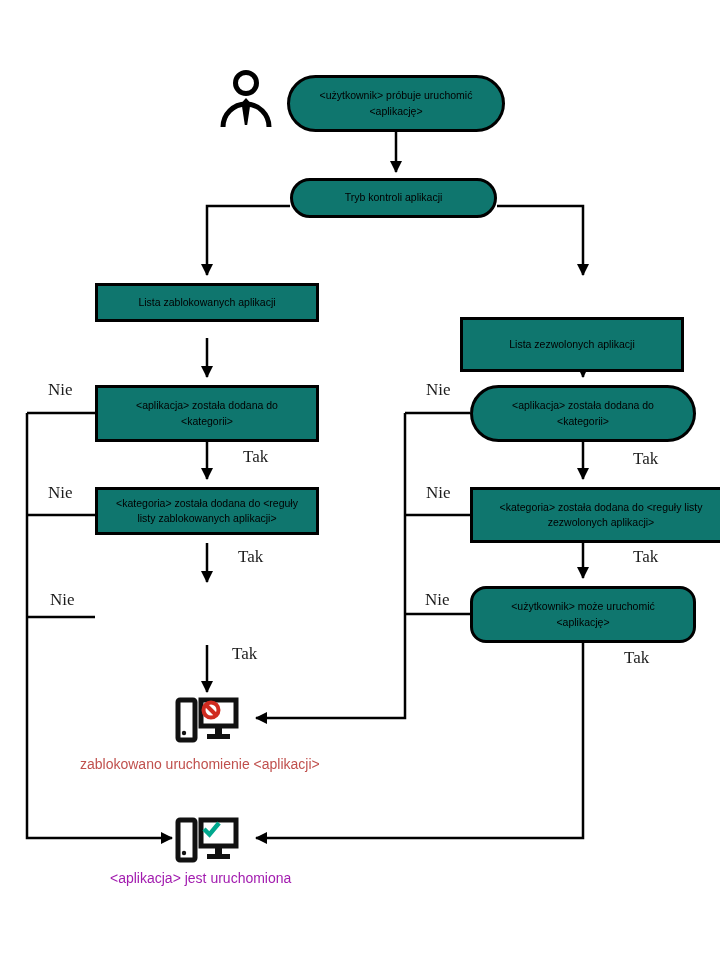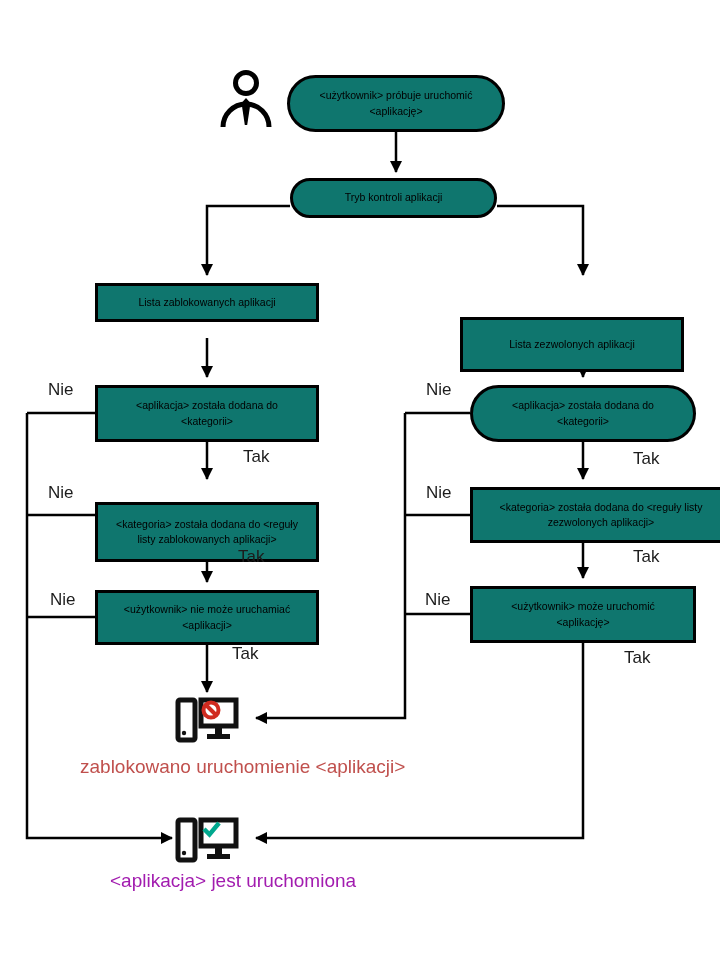--- a/index.html
+++ b/index.html
@@ -7,22 +7,22 @@
     position:relative; width:720px; height:960px; background:#ffffff;
     font-family:"Liberation Sans", sans-serif; overflow:hidden;
   }
   svg.wires { position:absolute; left:0; top:0; }
   .node {
     position:absolute; box-sizing:border-box; background:#0f766e;
     border:3px solid #000000; display:flex; align-items:center; justify-content:center;
     text-align:center; font-size:10.5px; line-height:1.45; color:#000000; padding:3px 12px;
   }
   .stadium { border-radius:29px; }
-  .lbl { position:absolute; font-size:17px; color:#1c1c1c; white-space:nowrap; }
-  .caption { position:absolute; font-size:19px; white-space:nowrap; }
+  .lbl { position:absolute; font-size:17px; color:#1c1c1c; white-space:nowrap;font-family:Liberation Serif, serif; }
+  .caption { position:absolute; font-size:14px; white-space:nowrap; }
   .icon { position:absolute; }
 </style>
 </head>
 <body>
 
 <div class="canvas">
 
   <svg class="wires" width="720" height="960" viewBox="0 0 720 960">
     <defs>
       <marker id="arrow" markerUnits="userSpaceOnUse" markerWidth="16" markerHeight="16" refX="11" refY="6" orient="auto">
@@ -63,27 +63,26 @@
   <div class="node stadium" style="left:290px; top:178px; width:207px; height:40px;">Tryb kontroli aplikacji</div>
 
   <div class="node" style="left:95px; top:283px; width:224px; height:39px;">Lista zablokowanych aplikacji</div>
 
   <div class="node" style="left:460px; top:283px; width:224px; height:55px;margin-top:34px;">Lista zezwolonych aplikacji</div>
 
   <div class="node" style="left:95px; top:385px; width:224px; height:57px;">&lt;aplikacja&gt;  została dodana do  &lt;kategorii&gt;</div>
 
   <div class="node stadium" style="left:470px; top:385px; width:226px; height:57px;">&lt;aplikacja&gt;  została dodana do  &lt;kategorii&gt;</div>
 
-  <div class="node" style="left:95px; top:502px; width:224px; height:60px;">&lt;kategoria&gt; została dodana do &lt;reguły listy zablokowanych aplikacji&gt;</div>
+  <div class="node" style="left:95px; top:487px; width:224px; height:48px;">&lt;kategoria&gt; została dodana do &lt;reguły listy zablokowanych aplikacji&gt;</div>
 
   <div class="node" style="left:470px; top:487px; width:262px; height:56px;">&lt;kategoria&gt; została dodana do &lt;reguły listy zezwolonych aplikacji&gt;</div>
 
-  <div class="node" style="left:95px; top:590px; width:224px; height:55px;">&lt;użytkownik&gt; nie może uruchamiać &lt;aplikacji&gt;</div>
 
-  <div class="node" style="left:470px; top:586px; width:226px; height:57px;">&lt;użytkownik&gt; może uruchomić &lt;aplikację&gt;</div>
+  <div class="node" style="left:470px; top:586px; width:226px; height:57px;border-radius:16px;">&lt;użytkownik&gt; może uruchomić &lt;aplikację&gt;</div>
 
   <div class="lbl" style="left:48px; top:380px;">Nie</div>
   <div class="lbl" style="left:48px; top:483px;">Nie</div>
   <div class="lbl" style="left:50px; top:590px;">Nie</div>
   <div class="lbl" style="left:426px; top:380px;">Nie</div>
   <div class="lbl" style="left:426px; top:483px;">Nie</div>
   <div class="lbl" style="left:425px; top:590px;">Nie</div>
 
   <div class="lbl" style="left:243px; top:447px;">Tak</div>
   <div class="lbl" style="left:238px; top:547px;">Tak</div>

